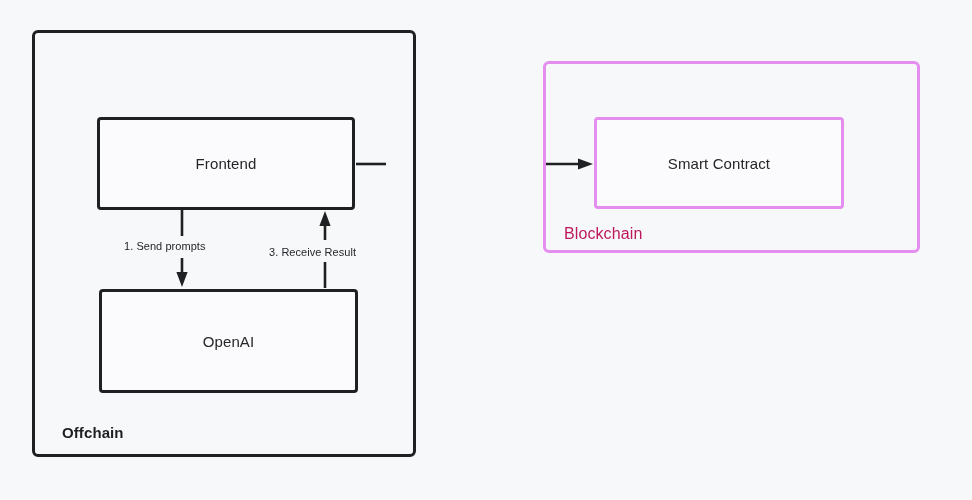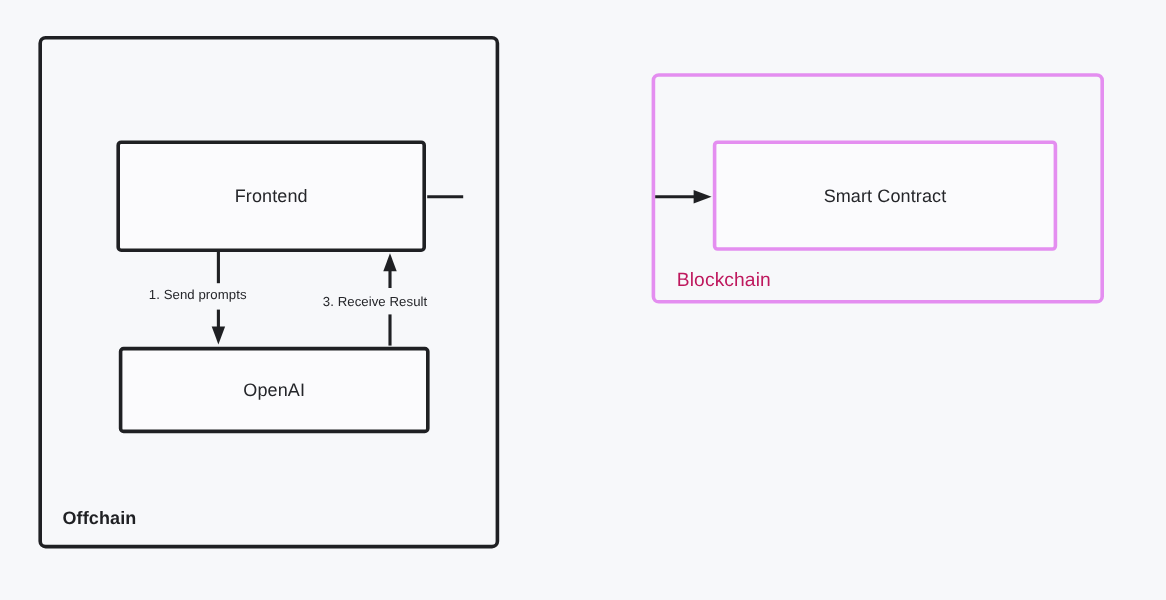--- a/index.html
+++ b/index.html
@@ -47,21 +47,21 @@
 
   
   .group-label {
     position: absolute;
     font-size: 15px;
     font-weight: 700;
     letter-spacing: 0.1px;
     white-space: nowrap;
   }
   .group-label.offchain-label {
-    left: 52px;
+    left: 62px;
     top: 424px;
     color: #1f2023;
   }
   .group-label.blockchain-label {
     left: 564px;
     top: 225px;
     color: #be185d;
     font-weight: 400;
     font-size: 16px;
   }
@@ -82,28 +82,28 @@
     top: 117px;
     width: 258px;
     height: 93px;
     border-width: 3px;
     border-color: #1f2023;
   }
   .node-box.openai {
     left: 99px;
     top: 289px;
     width: 259px;
-    height: 72px;
+    height: 104px;
     border-width: 3px;
     border-color: #1f2023;
   }
   .node-box.smart-contract {
     left: 594px;
     top: 117px;
-    width: 287px;
+    width: 250px;
     height: 92px;
     border-width: 3px;
     border-color: #e48ef0;
   }
   .node-label {
     font-size: 15px;
     font-weight: 400;
     color: #25262a;
     letter-spacing: 0.1px;
     white-space: nowrap;

